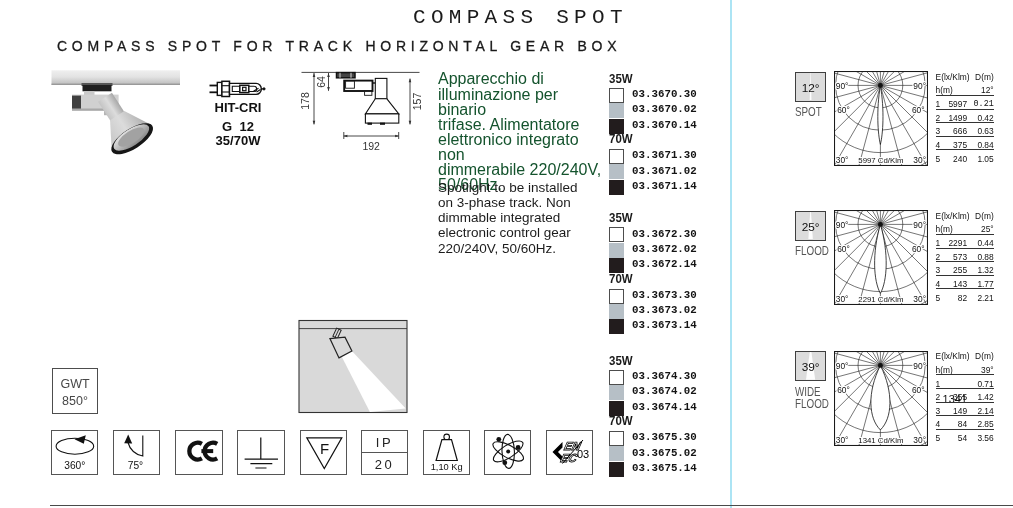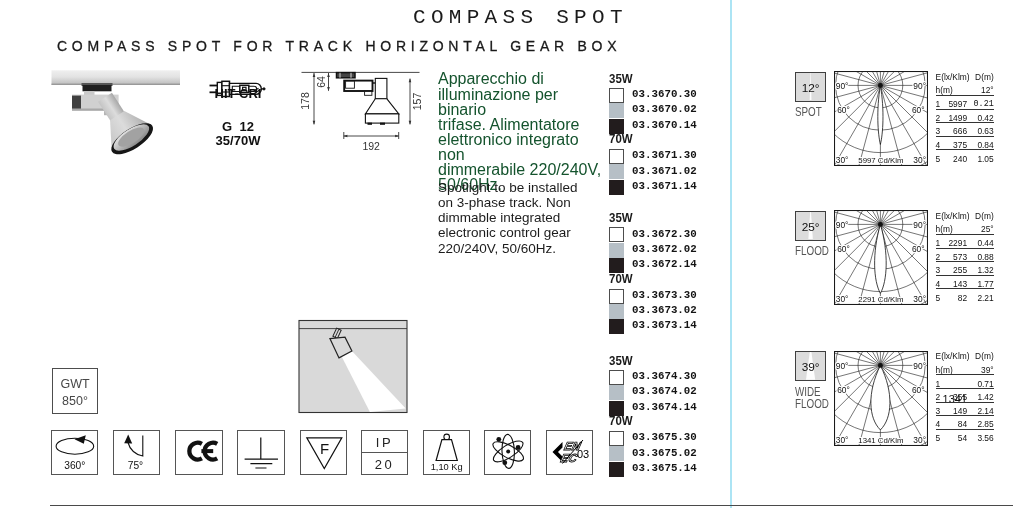--- a/index.html
+++ b/index.html
@@ -69,21 +69,21 @@
     <path d="M24.5,4.4 H51 A5.3,5.3 0 0 1 56.3,9.9 A5.3,5.3 0 0 1 51,15.4 H24.5 Z" stroke-width="1.4" fill="#fff"></path>
     <path d="M27.3,7.3 H49 A2.6,2.6 0 0 1 51.6,9.9 A2.6,2.6 0 0 1 49,12.5 H27.3 Z" stroke-width="1.1" fill="#fff"></path>
     <rect x="34.8" y="6.3" width="9" height="7.3" stroke-width="1.5" fill="#fff"></rect>
     <rect x="37.6" y="8.3" width="3.4" height="3.4" stroke-width="1.2" fill="#fff"></rect>
     <line x1="48.5" y1="12.2" x2="53.5" y2="9.2" stroke-width="1.1"></line>
     <line x1="51.5" y1="13" x2="55.5" y2="10.5" stroke-width="1.1"></line>
     <line x1="56.3" y1="9.9" x2="58.6" y2="9.9" stroke-width="1.2"></line>
     <circle cx="59" cy="9.9" r="1.1" stroke-width="1" fill="#111"></circle>
   </g>
 </svg>
-<div class="abs t" style="left:210px;top:86px;width:56px;text-align:center;font-weight:bold;font-size:13px;color:#111;">HIT-CRI</div>
+<div class="abs t" style="left:210px;top:100px;width:56px;text-align:center;font-weight:bold;font-size:13px;color:#111;">HIT-CRI</div>
 <div class="abs t" style="left:210px;top:119px;width:56px;text-align:center;font-weight:bold;font-size:13px;color:#111;">G&nbsp;&nbsp;12</div>
 <div class="abs t" style="left:210px;top:133px;width:56px;text-align:center;font-weight:bold;font-size:13px;color:#111;">35/70W</div>
 
 <svg class="abs" id="dimdraw" style="left:295px;top:62px;" width="140" height="100" viewBox="0 0 140 100">
   <g stroke="#333" stroke-width="0.9" fill="none">
     <line x1="6.5" y1="10.4" x2="124.5" y2="10.4"></line>
     <line x1="19" y1="11" x2="19" y2="62.3"></line>
     <line x1="33.5" y1="11" x2="33.5" y2="28.7"></line>
     <line x1="115" y1="16.7" x2="115" y2="62.3"></line>
     <line x1="48.8" y1="74" x2="103.7" y2="74"></line>

